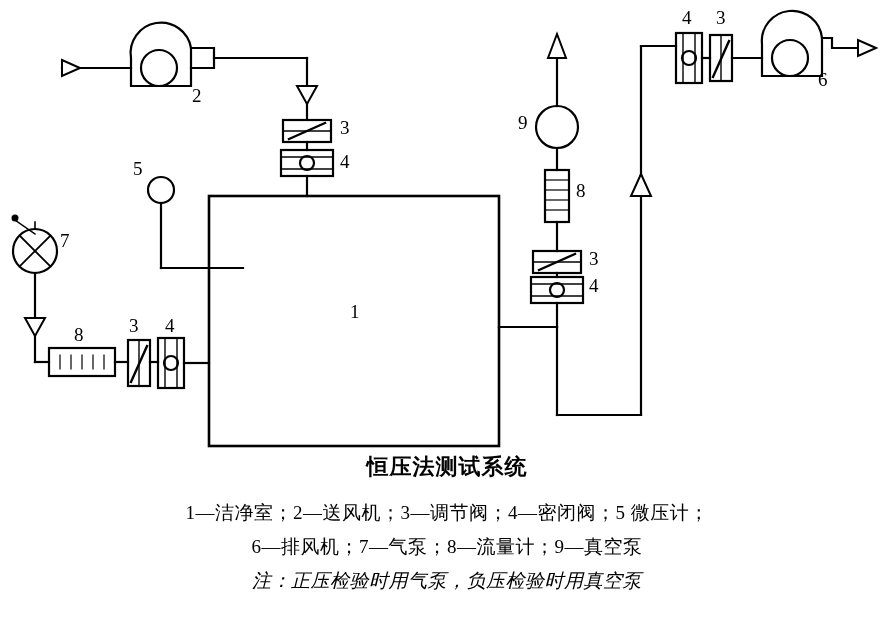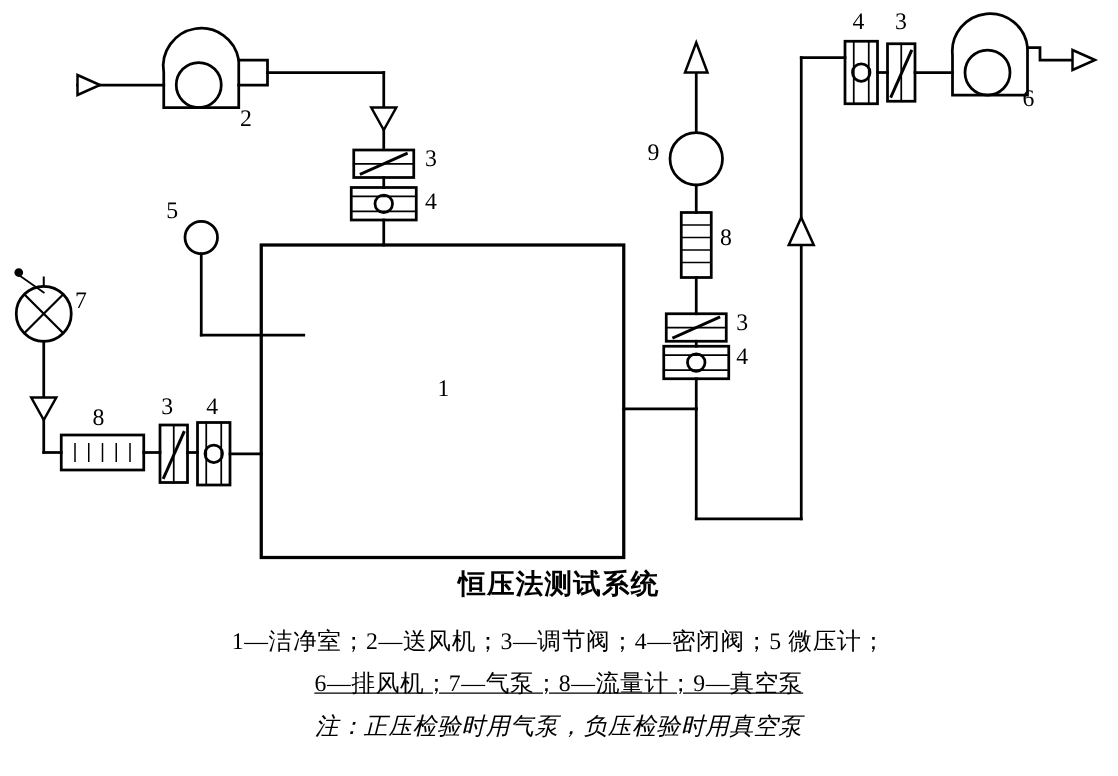--- a/index.html
+++ b/index.html
@@ -35,21 +35,21 @@
     font-weight: bold;
     letter-spacing: 1px;
     font-family: "Liberation Serif", serif;
   }
   .legend-line {
     font-size: 19px;
     font-family: "Liberation Serif", serif;
     letter-spacing: 0.5px;
   }
   .legend-1 { top: 500px; }
-  .legend-2 { top: 534px; text-decoration: underline; }
+  .legend-2 { top: 534px; }
   .legend-3 { top: 568px; font-style: italic; }
   .label {
     position: absolute;
     font-size: 19px;
     font-family: "Liberation Serif", serif;
     color: #000000;
     line-height: 1;
   }
 </style>
 </head>

